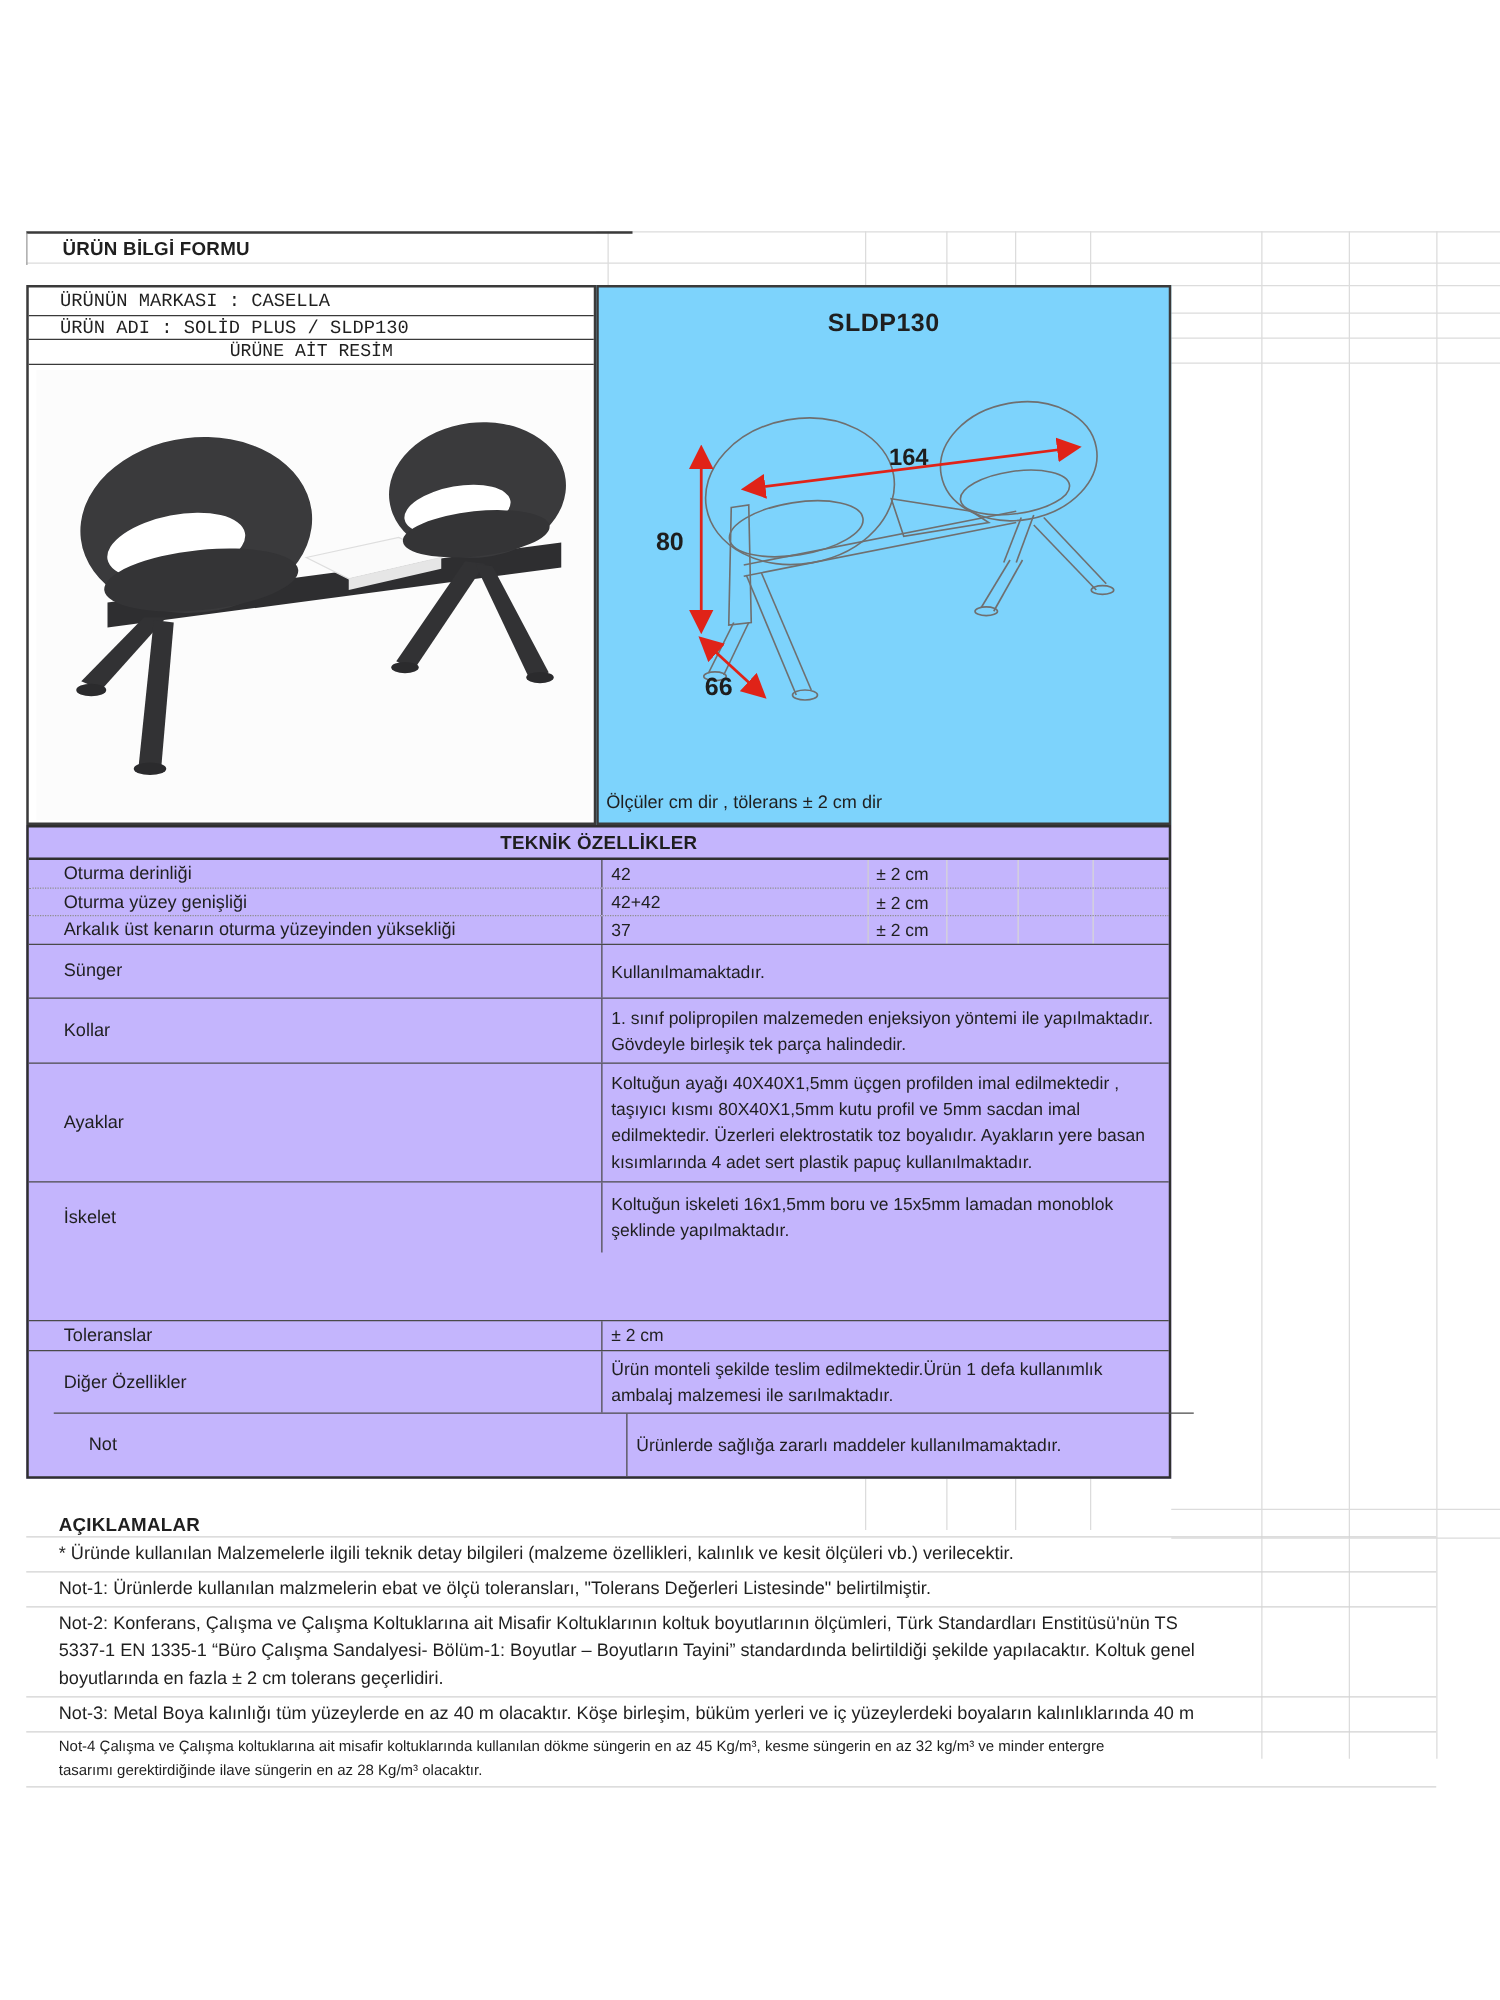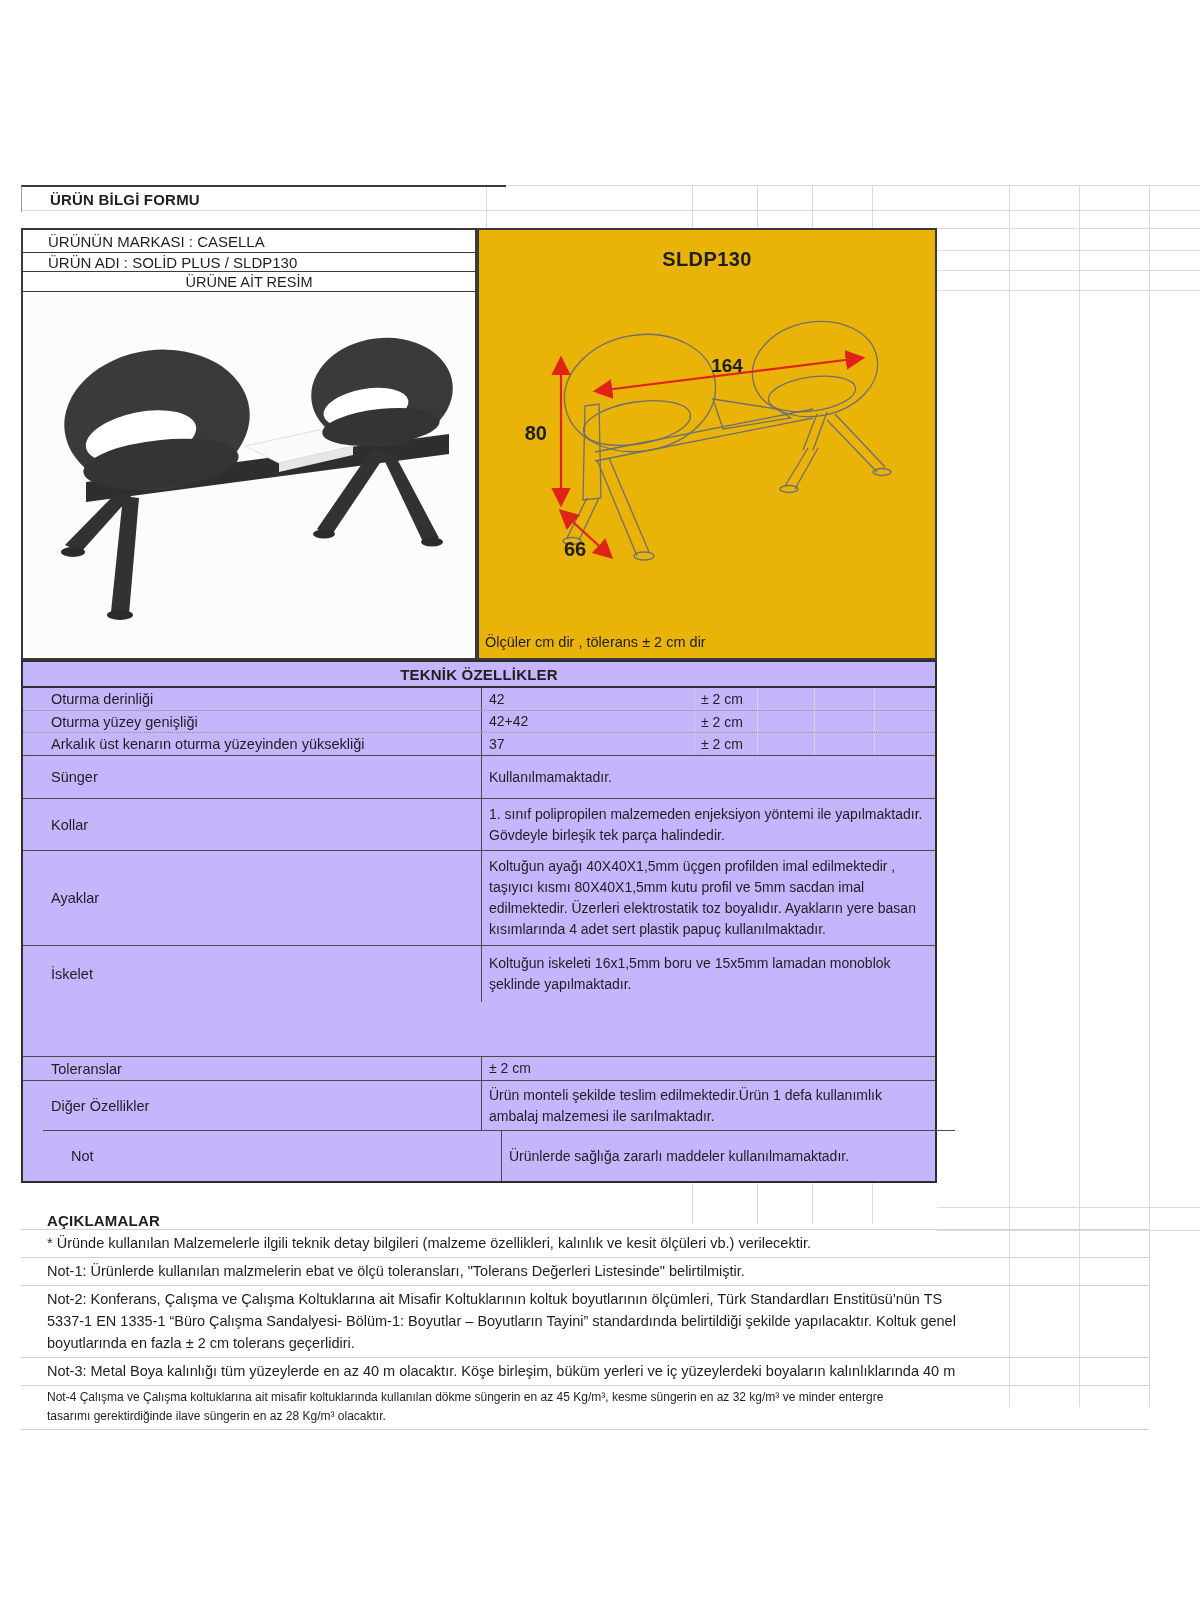--- a/index.html
+++ b/index.html
@@ -8,24 +8,24 @@
   .abs{position:absolute;}
   .gl{position:absolute;background:#dcdcdc;}
   .cellText{white-space:nowrap;overflow:hidden;}
   
   .titleCell{left:21px;top:185px;width:456px;height:25px;border-top:2px solid #3a3a3a;
              border-left:1px solid #9a9a9a;display:flex;align-items:center;padding-left:28px;
              font-weight:bold;font-size:15px;letter-spacing:.2px;}
   
   .infoBox{left:21px;top:228px;width:456px;height:432px;border:2px solid #3a3a3a;box-sizing:border-box;background:#fff;}
   .infoRow{position:absolute;left:0;width:100%;box-sizing:border-box;display:flex;align-items:center;
-           font-size:15px;padding-left:25px;}
+           font-size:15px;padding-left:25px;font-family:Liberation Mono, monospace;}
   .infoRow.center{justify-content:center;padding-left:0;font-size:14.5px;}
   
-  .drawBox{left:477px;top:228px;width:460px;height:432px;border:2px solid #3a3a3a;box-sizing:border-box;background:#eab308;}
+  .drawBox{left:477px;top:228px;width:460px;height:432px;border:2px solid #3a3a3a;box-sizing:border-box;background:#7dd3fc;}
   .drawTitle{position:absolute;left:0;top:18px;width:100%;text-align:center;font-weight:bold;font-size:20px;letter-spacing:.4px;}
   .drawCaption{position:absolute;left:6px;bottom:8px;font-size:14.5px;}
   
   .specs{left:21px;top:660px;width:916px;height:523px;border:2px solid #2f2f2f;box-sizing:border-box;background:#c4b5fd;}
   .srow{position:absolute;left:0;width:100%;box-sizing:border-box;}
   .shead{display:flex;align-items:center;justify-content:center;font-weight:bold;font-size:15px;
          border-bottom:2px solid #2f2f2f;box-sizing:border-box;letter-spacing:.2px;}
   .slabel{position:absolute;left:0;top:0;bottom:0;width:459px;border-right:1px solid #4a4a4a;
           display:flex;align-items:center;padding-left:28px;box-sizing:border-box;font-size:14.5px;}
   .sval{position:absolute;left:459px;top:0;bottom:0;display:flex;align-items:center;

